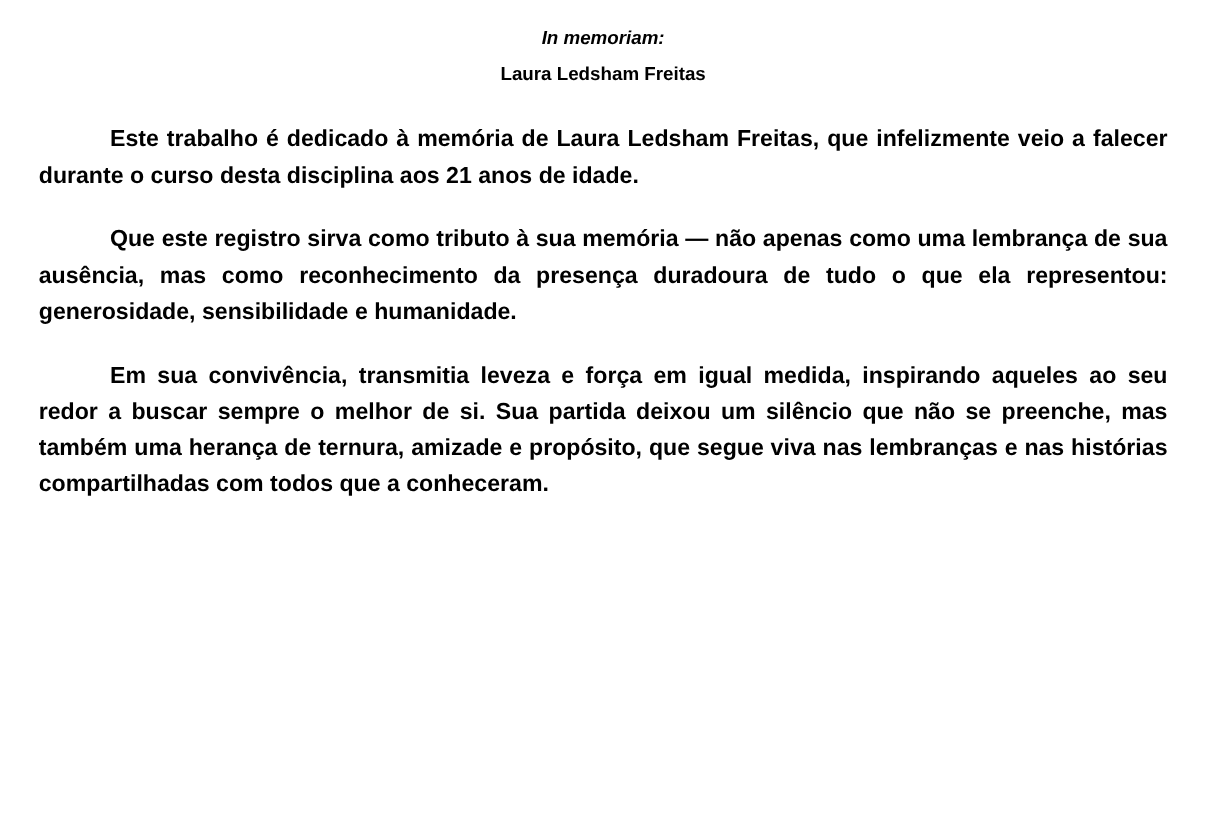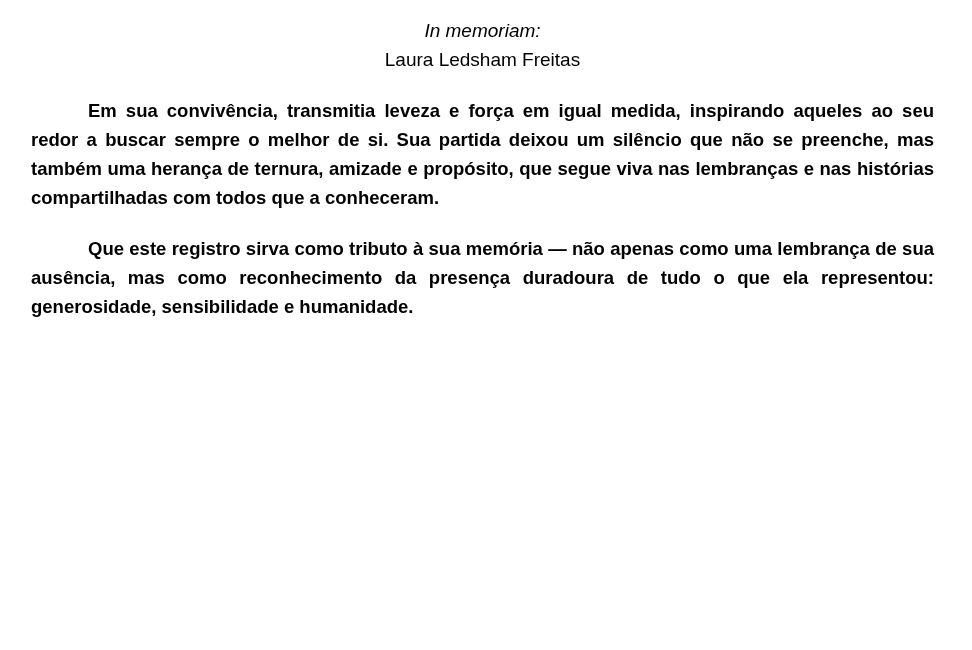--- a/index.html
+++ b/index.html
@@ -16,22 +16,22 @@
     }
     .page {
       position: relative;
       width: 972px;
       height: 650px;
       box-sizing: border-box;
       padding: 16px 38px 0 31px;
     }
     .title-block {
       text-align: center;
-      font-weight: normal;
-      font-size: 19px;
+      font-weight: bold;
+      font-size: 15px;
       line-height: 29px;
       margin: 0 0 22px 0;
     }
     .title-line-1 {
       font-style: italic;
       display: block;
     }
     .title-line-2 {
       display: block;
     }
@@ -46,15 +46,16 @@
   </style>
 </head>
 <body>
 
 <div class="page">
   <div class="title-block">
     <span class="title-line-1">In memoriam:</span>
     <span class="title-line-2">Laura Ledsham Freitas</span>
   </div>
 
+  <p class="para">Este trabalho é dedicado à memória de Laura Ledsham Freitas, que infelizmente veio a falecer durante o curso desta disciplina aos 21 anos de idade.</p>
+  <p class="para">Que este registro sirva como tributo à sua memória — não apenas como uma lembrança de sua ausência, mas como reconhecimento da presença duradoura de tudo o que ela representou: generosidade, sensibilidade e humanidade.</p>
   <p class="para">Em sua convivência, transmitia leveza e força em igual medida, inspirando aqueles ao seu redor a buscar sempre o melhor de si. Sua partida deixou um silêncio que não se preenche, mas também uma herança de ternura, amizade e propósito, que segue viva nas lembranças e nas histórias compartilhadas com todos que a conheceram.</p>
-  <p class="para">Que este registro sirva como tributo à sua memória — não apenas como uma lembrança de sua ausência, mas como reconhecimento da presença duradoura de tudo o que ela representou: generosidade, sensibilidade e humanidade.</p>
 </div>
 
 </body></html>

